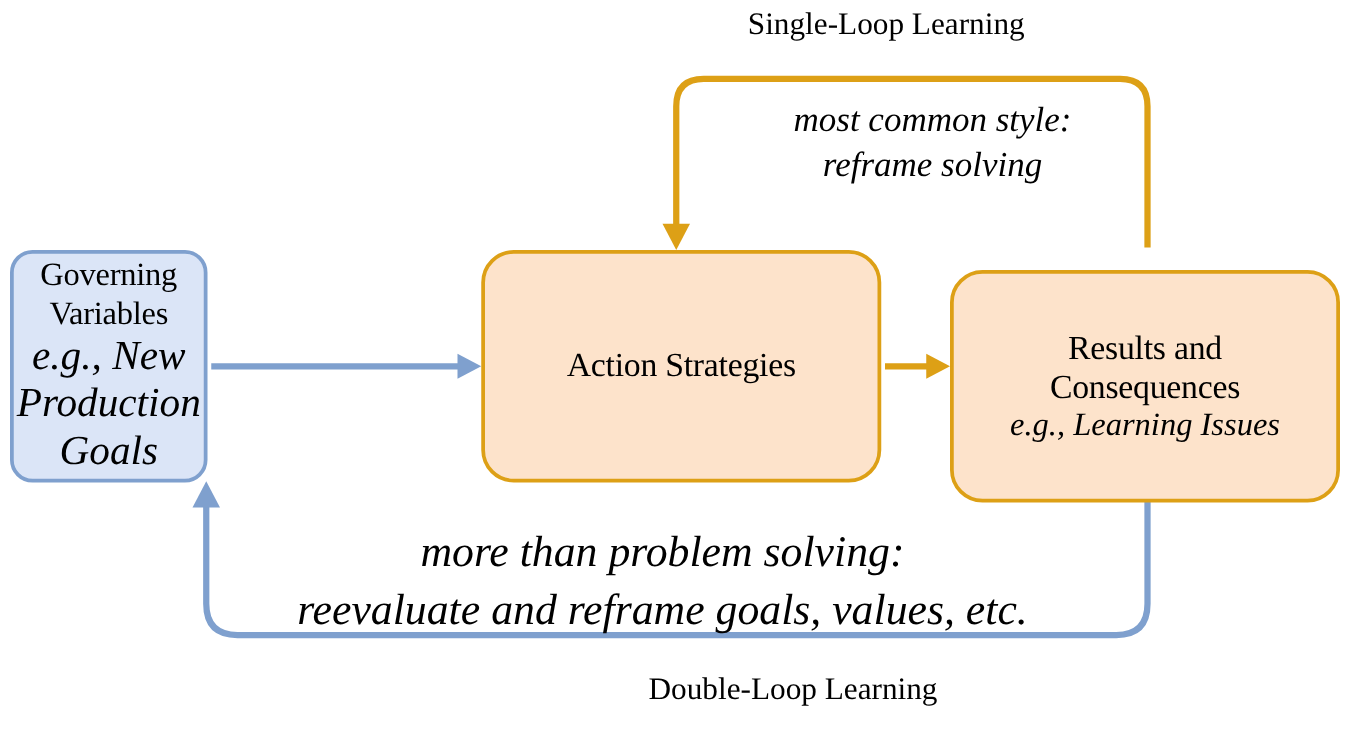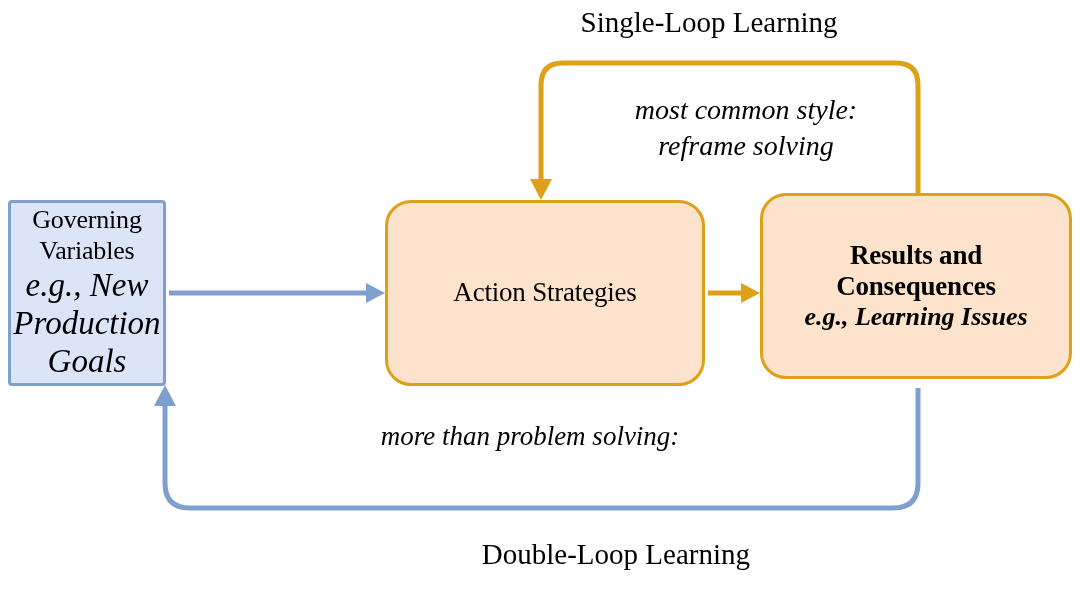--- a/index.html
+++ b/index.html
@@ -35,56 +35,55 @@
     text-align: center;
     line-height: 1.16;
   }
   .node-governing {
     left: 8px;
     top: 200px;
     width: 158px;
     height: 186px;
     background: #dbe5f7;
     border: 3px solid #7fa0ce;
-    border-radius: 4px;
+    border-radius: 18px;
   }
   .node-action {
     left: 385px;
     top: 200px;
     width: 320px;
     height: 186px;
     background: #fde3cb;
     border: 3px solid #dda016;
     border-radius: 26px;
     gap: 26px;
   }
   .node-results {
     left: 760px;
-    top: 193px;
+    top: 216px;
     width: 312px;
     height: 186px;
     background: #fde3cb;
     border: 3px solid #dda016;
     border-radius: 26px;
-    font-weight: bold;
   }
   .node-title {
     font-size: 27px;
     letter-spacing: -0.2px;
   }
   .node-example {
     font-size: 26px;
     font-style: italic;
   }
   .node-governing .node-title { font-size: 26px; }
   .node-governing .node-example { font-size: 33px; }
   .caption {
     position: absolute;
     text-align: center;
-    font-size: 29px;
+    font-size: 25px;
     white-space: nowrap;
   }
   .caption-single {
     left: 449px;
     top: 6px;
     width: 520px;
   }
   .caption-double {
     left: 230px;
     top: 538px;
@@ -92,29 +91,29 @@
     text-align: right;
   }
   .annotation {
     position: absolute;
     text-align: center;
     font-style: italic;
     line-height: 1.3;
   }
   .annotation-single {
     left: 571px;
-    top: 92px;
+    top: 79px;
     width: 350px;
     font-size: 28px;
   }
   .annotation-double {
     left: 200px;
     top: 419px;
     width: 660px;
-    font-size: 27px;
+    font-size: 35px;
   }
 </style>
 </head>
 <body>
 
 <div id="canvas">
 
   <svg id="wires" viewBox="0 0 1080 593" xmlns="http://www.w3.org/2000/svg">
 
     <g>
@@ -156,17 +155,18 @@
   </div>
 
   <div class="node node-results">
     <div class="node-title">Results and</div>
     <div class="node-title">Consequences</div>
     <div class="node-example">e.g., Learning Issues</div>
   </div>
 
   <div class="annotation annotation-double">
     <div>more than problem solving:</div>
+    <div>reevaluate and reframe goals, values, etc.</div>
   </div>
 
   <div class="caption caption-double">Double-Loop Learning</div>
 
 </div>
 
 </body></html>

